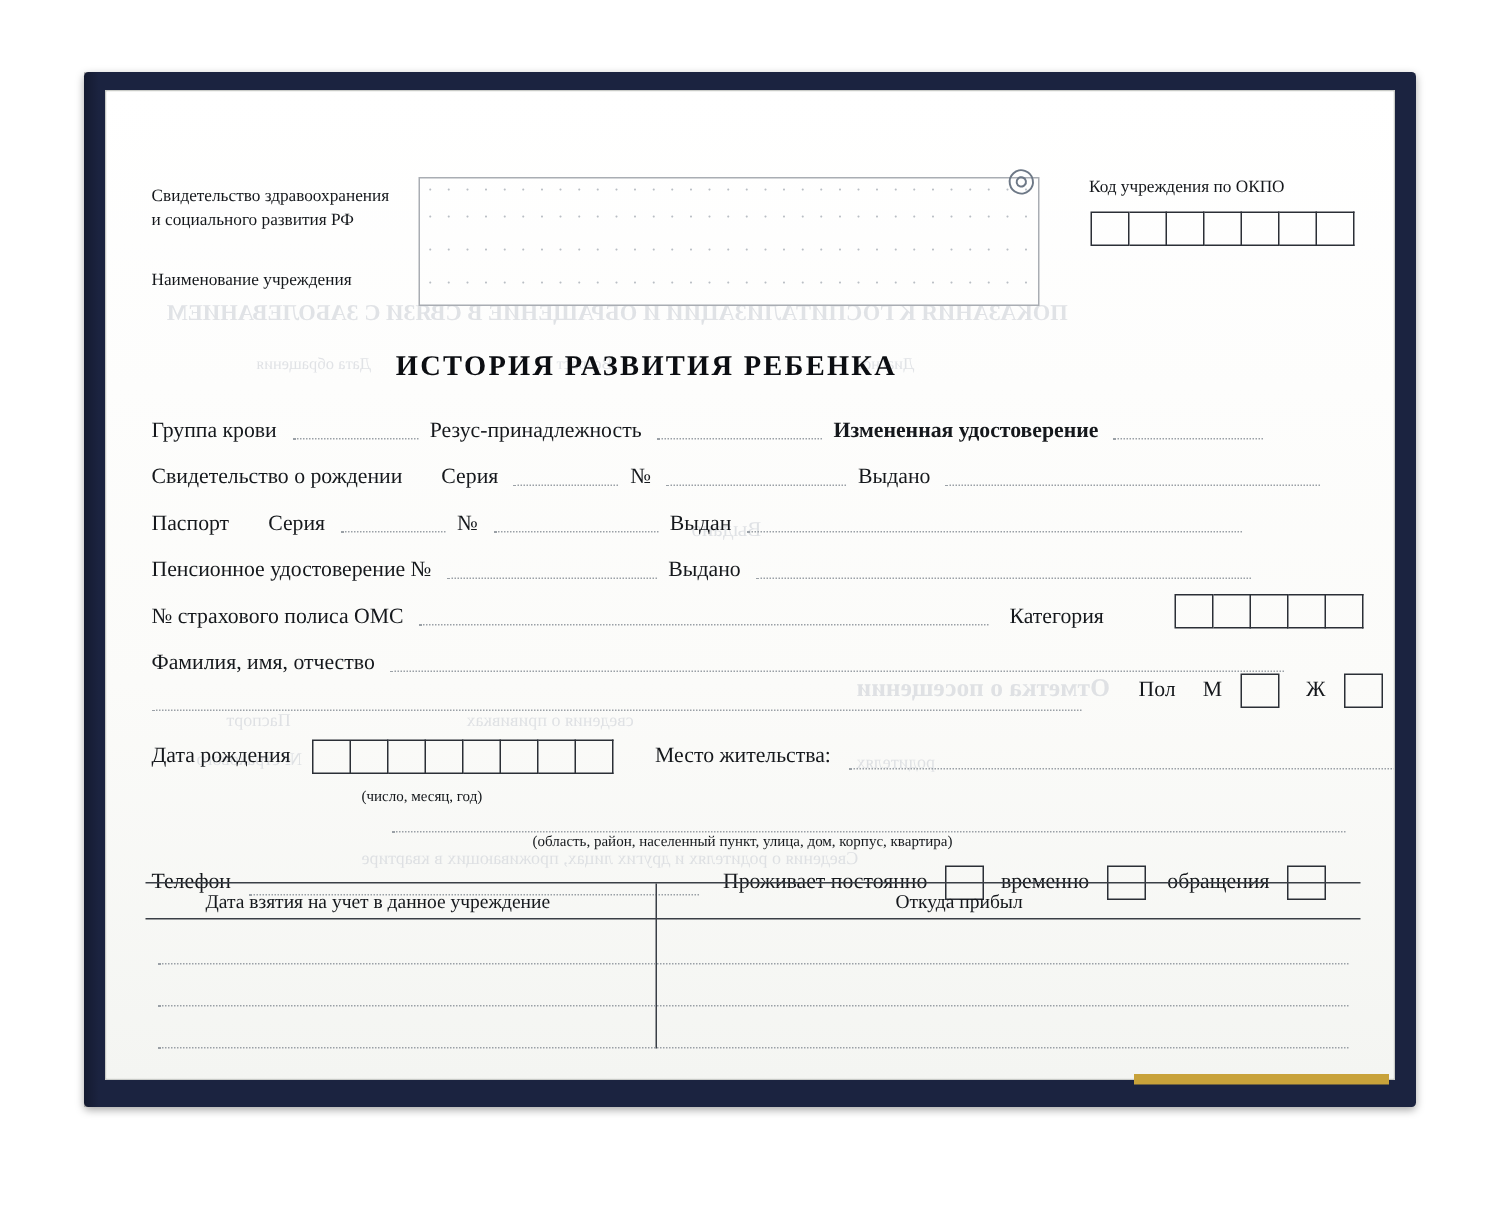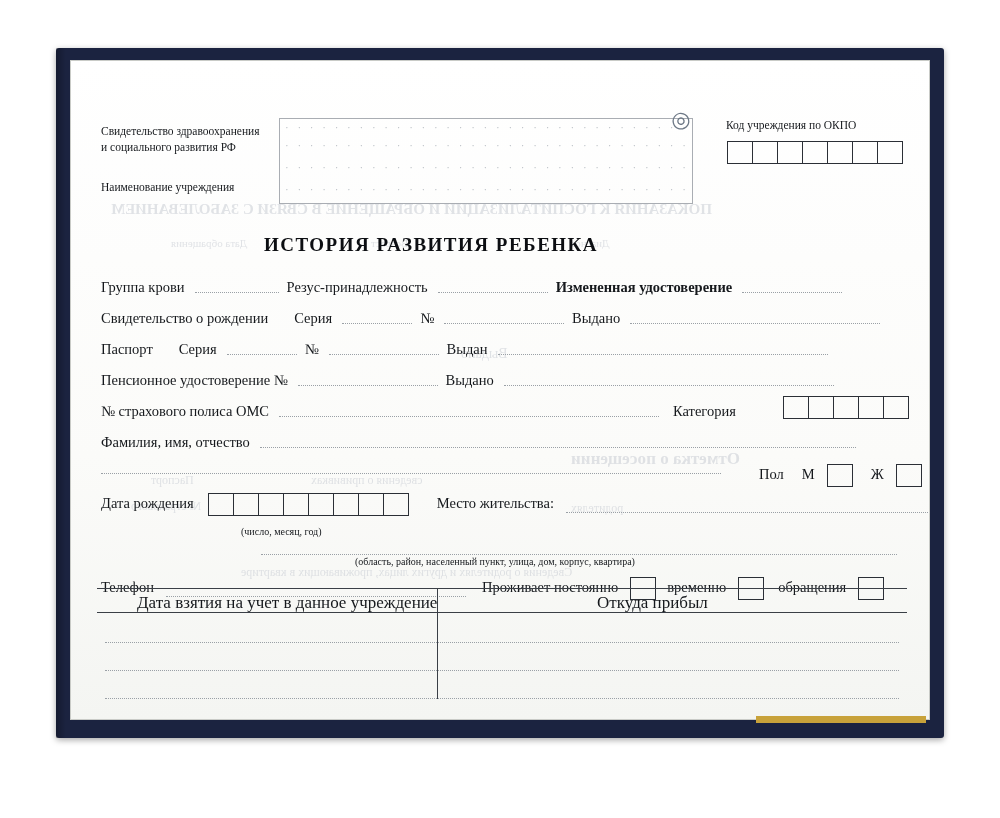--- a/index.html
+++ b/index.html
@@ -122,21 +122,21 @@
     border-bottom:1px solid #3a3f46;
   }
   .tbl .vline{
     position:absolute;
     left:340px;top:0;
     width:1px;height:110px;
     background:#3a3f46;
   }
   .tbl .cellh{
     position:absolute;
-    font-size:17px;
+    font-size:13px;
     top:4px;
     color:#15181c;
   }
   .tbl .urow{
     position:absolute;
     left:8px;width:794px;
     border-bottom:1px dotted #9aa0a6;
     height:1px;
   }
   .shadow-l{
@@ -250,21 +250,21 @@
         </div>
 
         <div class="row" style="left:30px;top:372px;">
           <span class="lbl">Фамилия, имя, отчество</span>
           <span class="dotline" style="width:596px;margin:0 0 3px 6px;"></span>
         </div>
         <div class="row" style="left:30px;top:398px;">
           <span class="dotline" style="width:620px;margin:0 0 3px 0;"></span>
         </div>
 
-        <div class="row" style="left:688px;top:403px;">
+        <div class="row" style="left:688px;top:388px;">
           <span class="lbl">Пол</span>
           <span class="lbl" style="margin-left:14px;">М</span>
           <span class="onebox" style="margin-left:8px;"></span>
           <span class="lbl" style="margin-left:14px;">Ж</span>
           <span class="onebox" style="margin-left:8px;"></span>
         </div>
 
         <div class="row" style="left:30px;top:432px;">
           <span class="lbl">Дата рождения</span>
           <span class="boxes" style="margin-left:10px;">

